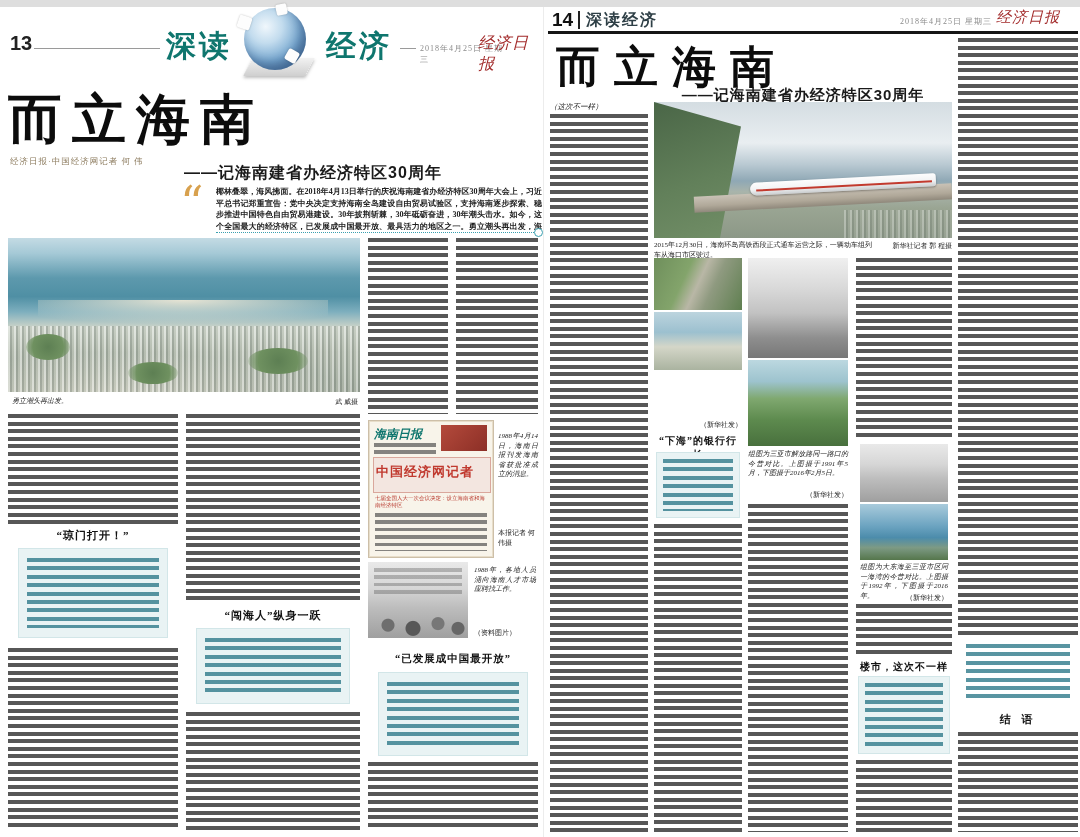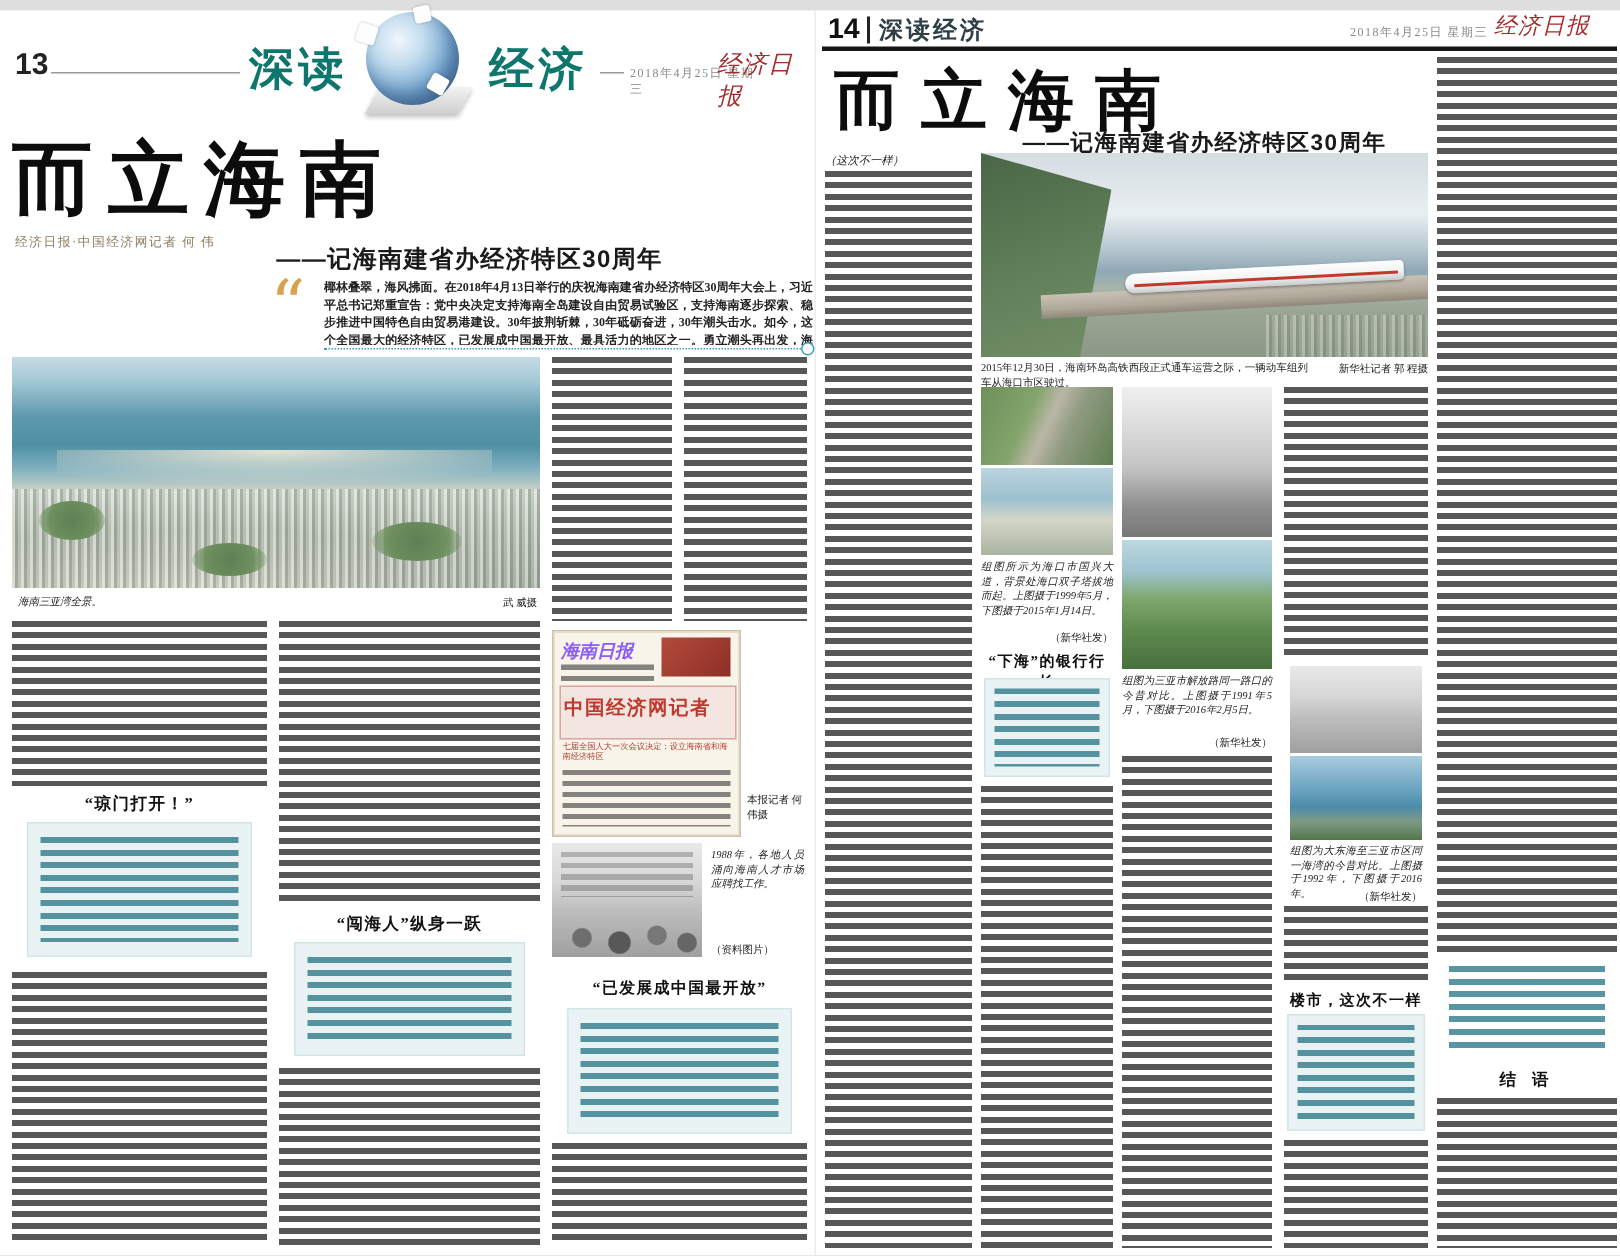--- a/index.html
+++ b/index.html
@@ -34,21 +34,21 @@
   .trainstripe{background:#c23a2e;}
   
   .ph-bw1{background:linear-gradient(180deg,#e9e9e9 0%,#d6d6d6 35%,#bdbdbd 60%,#9f9f9f 100%);}
   .ph-bw2{background:linear-gradient(180deg,#efefef 0%,#d9d9d9 30%,#c2c2c2 55%,#8e8e8e 80%,#777 100%);}
   .ph-road{background:linear-gradient(115deg,#6f8f5c 0%,#83a46b 35%,#b9b7a6 50%,#8f9a80 65%,#5f7f50 100%);}
   .ph-city{background:linear-gradient(180deg,#bcd4de 0%,#9cc0cf 35%,#d4d6c8 60%,#aab3a0 100%);}
   .ph-green{background:linear-gradient(180deg,#bcd8e0 0%,#9dc3ce 25%,#7fa86f 45%,#5d8a4e 70%,#48703d 100%);}
   .ph-bay{background:linear-gradient(180deg,#a9cbdc 0%,#6ba3c0 40%,#4c8cab 60%,#7d9a84 78%,#55764c 100%);}
   
   .inset{background:#f8f4ea;border:1px solid #cdbfa8;box-shadow:0 0 0 1px #e7ddc9 inset;}
-  .inset-head{color:#8b5cf6;font-style:italic;font-weight:bold;}
+  .inset-head{color:#0f766e;font-style:italic;font-weight:bold;}
   .inset-big{color:#c0392e;font-weight:bold;font-family:"Liberation Sans",sans-serif;}
   .quoteglyph{color:#d8a14e;font-size:46px;font-family:"DejaVu Serif",serif;line-height:1;}
   .leadtxt{font-size:8px;font-weight:bold;line-height:11.5px;color:#222;text-align:justify;overflow:hidden;}
   .dotline{border-bottom:1px dotted #3aa0b0;}
   .dotcircle{width:7px;height:7px;border:1.5px solid #3aa0b0;border-radius:50%;background:#fff;}
   .globe{border-radius:50%;background:radial-gradient(circle at 35% 30%,#f0f7fc 0%,#c3dcee 28%,#74a6cf 60%,#3d6f9e 100%);box-shadow:inset -5px -7px 10px rgba(10,20,60,.3);}
   .puzzle{background:#fdfdfd;border-radius:2px;box-shadow:0 0 2px rgba(0,0,0,.25);}
   .paperbase{background:linear-gradient(180deg,#f2f2f2,#cfcfcf);transform:skewX(-28deg);box-shadow:1px 2px 3px rgba(0,0,0,.25);}
   .secword{font-weight:bold;color:#0f766e;font-size:30px;letter-spacing:3px;}
   .hlmain{font-weight:bold;color:#0c0c0c;}
@@ -90,21 +90,21 @@
     <div class="abs dotline" style="left:216px;top:232px;width:318px;"></div>
     <div class="abs dotcircle" style="left:534px;top:228px;"></div>
 
     <div class="abs photo photo-aerial" style="left:8px;top:238px;width:352px;height:154px;">
       <div class="abs beach" style="left:30px;top:62px;width:290px;height:34px;"></div>
       <div class="abs bld" style="left:0;top:88px;width:352px;height:66px;opacity:.8;"></div>
       <div class="abs greenpatch" style="left:18px;top:96px;width:44px;height:26px;"></div>
       <div class="abs greenpatch" style="left:240px;top:110px;width:60px;height:26px;"></div>
       <div class="abs greenpatch" style="left:120px;top:124px;width:50px;height:22px;"></div>
     </div>
-    <div class="abs cap" style="left:12px;top:397px;width:150px;">海南三亚湾全景。</div>
+    <div class="abs cap" style="left:12px;top:397px;width:150px;">勇立潮头再出发。</div>
     <div class="abs credit" style="left:300px;top:397px;width:58px;text-align:right;">武 威摄</div>
 
     <div class="abs sim" style="left:8px;top:414px;width:170px;height:110px;"></div>
     <div class="abs subhead" style="left:8px;top:528px;width:170px;">“琼门打开！”</div>
     <div class="abs tealbox" style="left:18px;top:548px;width:150px;height:90px;">
       <div class="sim teal" style="width:100%;height:100%;"></div>
     </div>
     <div class="abs sim" style="left:8px;top:648px;width:170px;height:182px;"></div>
 
     <div class="abs sim" style="left:186px;top:414px;width:174px;height:188px;"></div>
@@ -119,20 +119,21 @@
 
     <div class="abs inset" style="left:368px;top:420px;width:124px;height:136px;">
       <div class="abs inset-head" style="left:5px;top:5px;font-size:12px;">海南日报</div>
       <div class="abs" style="left:72px;top:4px;width:46px;height:26px;background:linear-gradient(135deg,#b44a3c,#8c2f26);"></div>
       <div class="abs sim lite" style="left:5px;top:22px;width:62px;height:12px;"></div>
       <div class="abs" style="left:4px;top:36px;width:116px;height:34px;background:#f3e6e0;border:1px solid #d9a79c;"></div>
       <div class="abs inset-big" style="left:7px;top:42px;width:112px;font-size:13px;letter-spacing:1px;">中国经济网记者</div>
       <div class="abs" style="left:6px;top:74px;width:112px;font-size:5.5px;color:#b8382d;line-height:7px;">七届全国人大一次会议决定：设立海南省和海南经济特区</div>
       <div class="abs sim lite" style="left:6px;top:92px;width:112px;height:38px;"></div>
     </div>
+    <div class="abs cap" style="left:498px;top:432px;width:40px;height:92px;">1988年4月14日，海南日报刊发海南省获批准成立的消息。</div>
     <div class="abs credit" style="left:498px;top:528px;width:40px;">本报记者 何 伟摄</div>
 
     <div class="abs photo ph-bw1" style="left:368px;top:562px;width:100px;height:76px;">
       <div class="abs" style="left:0;top:44px;width:100px;height:32px;background:radial-gradient(circle at 20% 60%,#6e6e6e 0 6px,transparent 7px),radial-gradient(circle at 45% 70%,#585858 0 7px,transparent 8px),radial-gradient(circle at 70% 55%,#777 0 6px,transparent 7px),radial-gradient(circle at 90% 70%,#666 0 6px,transparent 7px);"></div>
       <div class="abs sim lite" style="left:6px;top:6px;width:88px;height:30px;opacity:.5;"></div>
     </div>
     <div class="abs cap" style="left:474px;top:566px;width:62px;height:58px;">1988年，各地人员涌向海南人才市场应聘找工作。</div>
     <div class="abs credit" style="left:474px;top:628px;width:62px;">（资料图片）</div>
 
     <div class="abs subhead" style="left:368px;top:652px;width:170px;font-size:10.5px;">“已发展成中国最开放”</div>
@@ -163,21 +164,20 @@
       <div class="abs train" style="left:96px;top:76px;width:186px;height:13px;transform:rotate(-3deg);">
         <div class="abs trainstripe" style="left:6px;top:7px;width:176px;height:2px;"></div>
       </div>
       <div class="abs bld" style="left:190px;top:108px;width:108px;height:28px;opacity:.55;"></div>
     </div>
     <div class="abs cap" style="left:106px;top:241px;width:218px;font-style:normal;">2015年12月30日，海南环岛高铁西段正式通车运营之际，一辆动车组列车从海口市区驶过。</div>
     <div class="abs credit" style="left:330px;top:241px;width:74px;text-align:right;">新华社记者 郭 程摄</div>
 
     <div class="abs photo ph-road" style="left:106px;top:258px;width:88px;height:52px;"></div>
     <div class="abs photo ph-city" style="left:106px;top:312px;width:88px;height:58px;"></div>
-    <div class="abs cap" style="left:106px;top:374px;width:88px;height:48px;">组图所示为海口市国兴大道，背景处海口双子塔拔地而起。上图摄于1999年5月，下图摄于2015年1月14日。</div>
     <div class="abs credit" style="left:140px;top:420px;width:54px;text-align:right;">（新华社发）</div>
     <div class="abs subhead" style="left:106px;top:434px;width:88px;font-size:10px;">“下海”的银行行长</div>
     <div class="abs tealbox" style="left:108px;top:452px;width:84px;height:66px;padding:6px;">
       <div class="sim teal" style="width:100%;height:100%;"></div>
     </div>
     <div class="abs sim" style="left:106px;top:524px;width:88px;height:308px;"></div>
 
     <div class="abs photo ph-bw2" style="left:200px;top:258px;width:100px;height:100px;"></div>
     <div class="abs photo ph-green" style="left:200px;top:360px;width:100px;height:86px;"></div>
     <div class="abs cap" style="left:200px;top:450px;width:100px;height:40px;">组图为三亚市解放路同一路口的今昔对比。上图摄于1991年5月，下图摄于2016年2月5日。</div>

